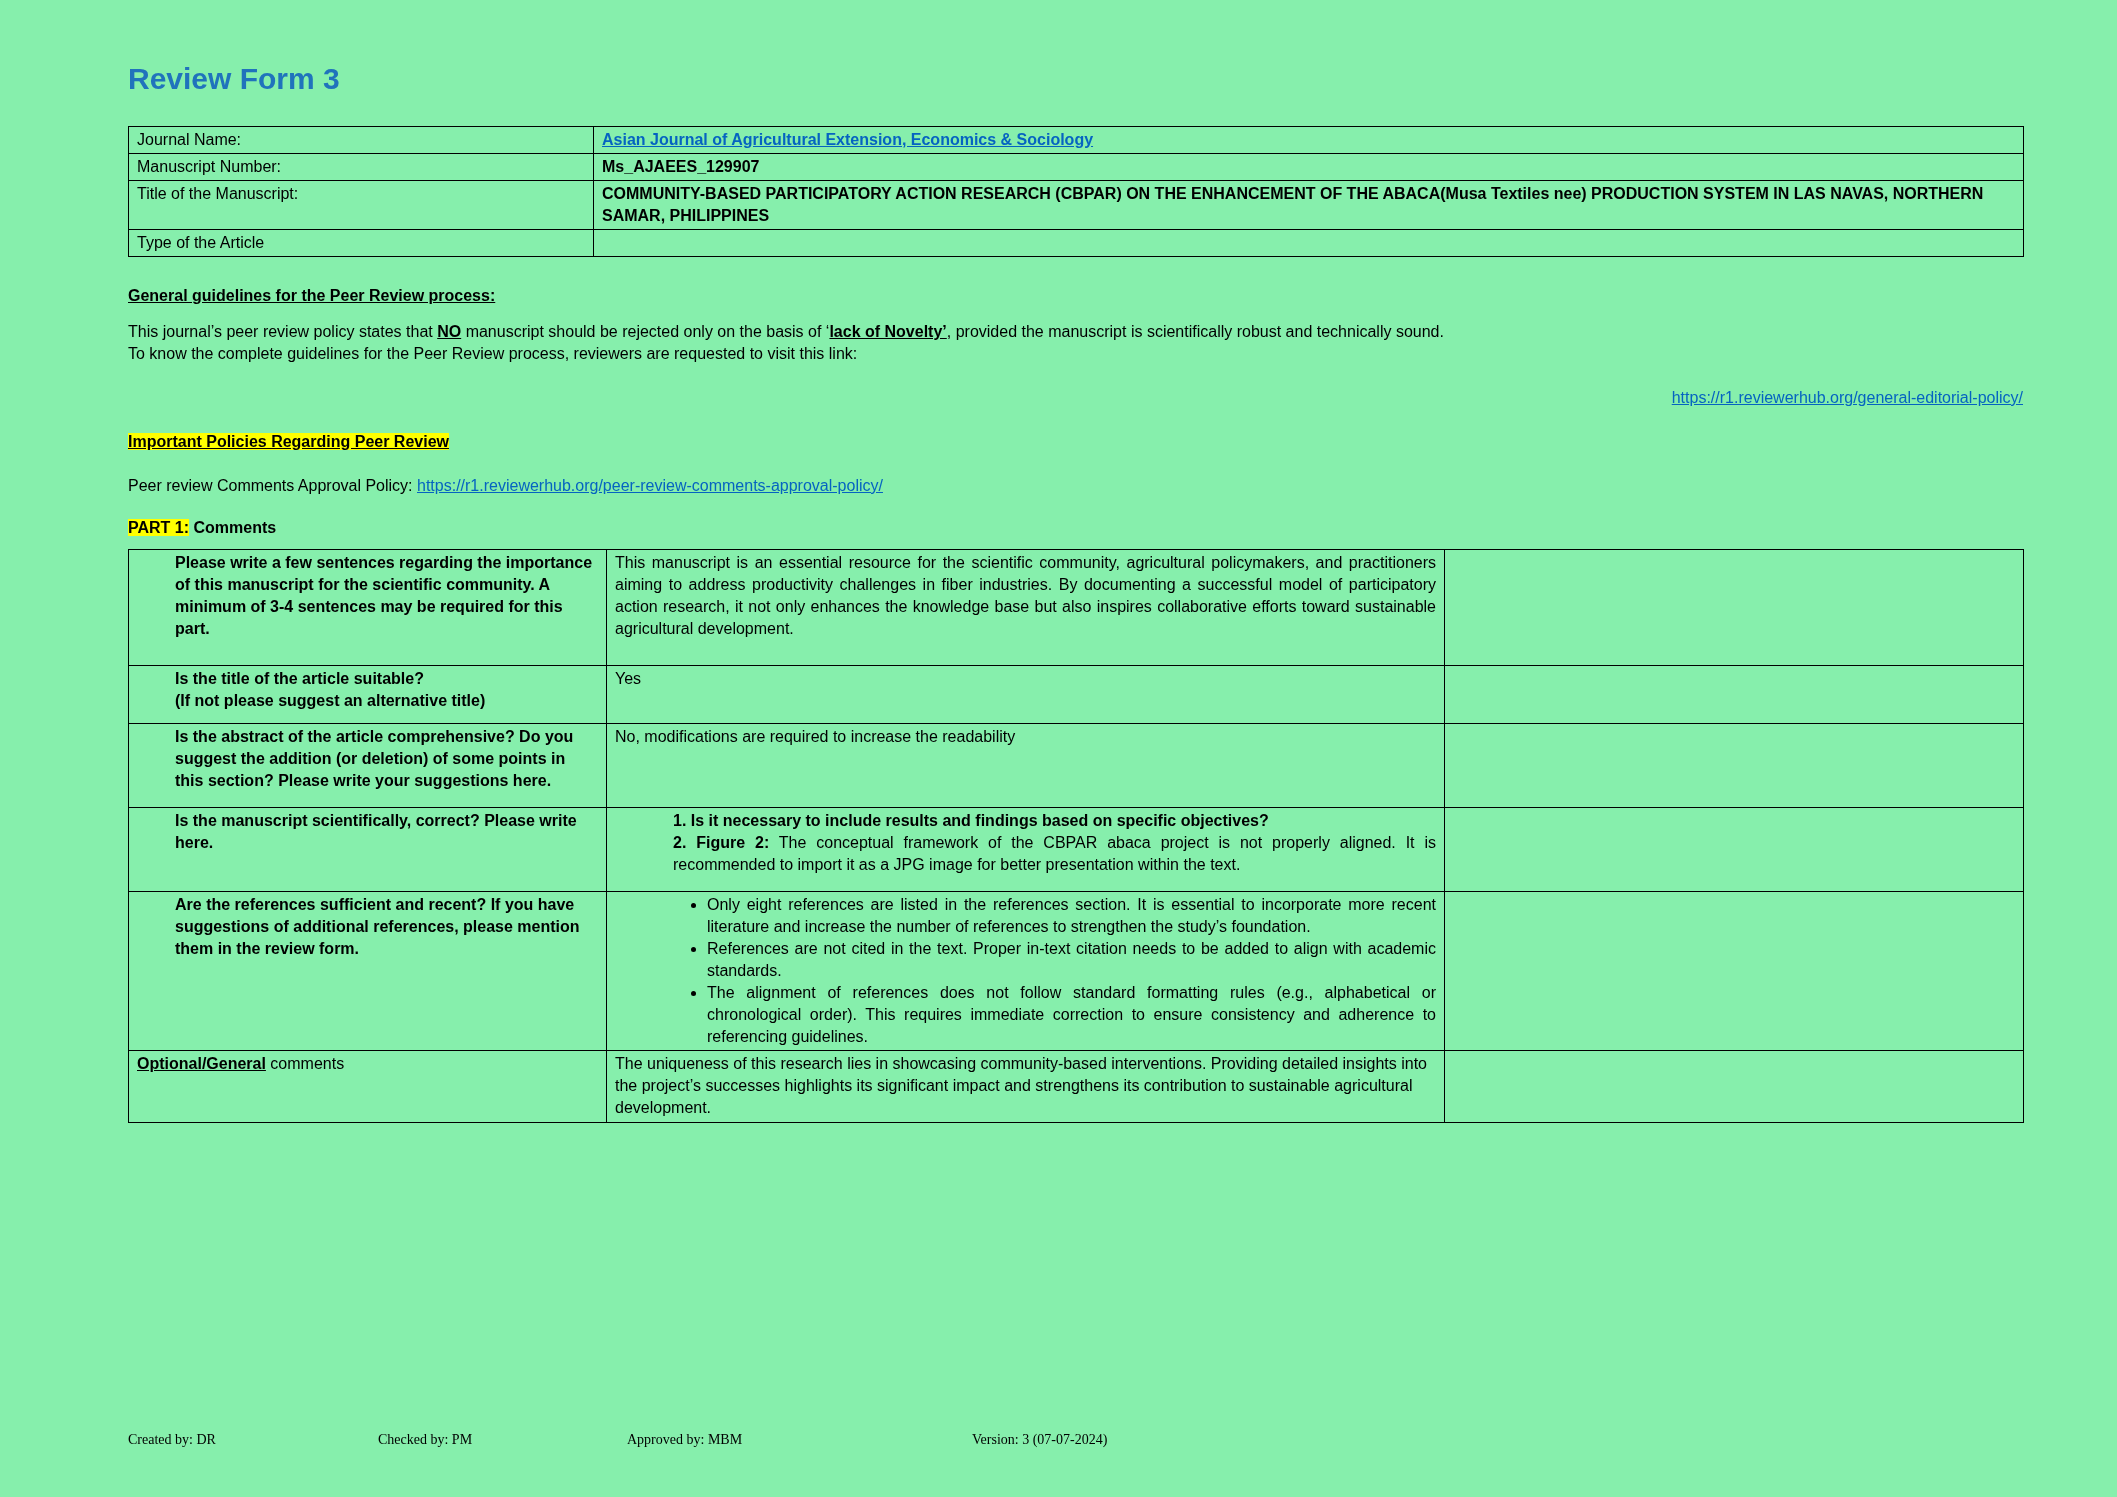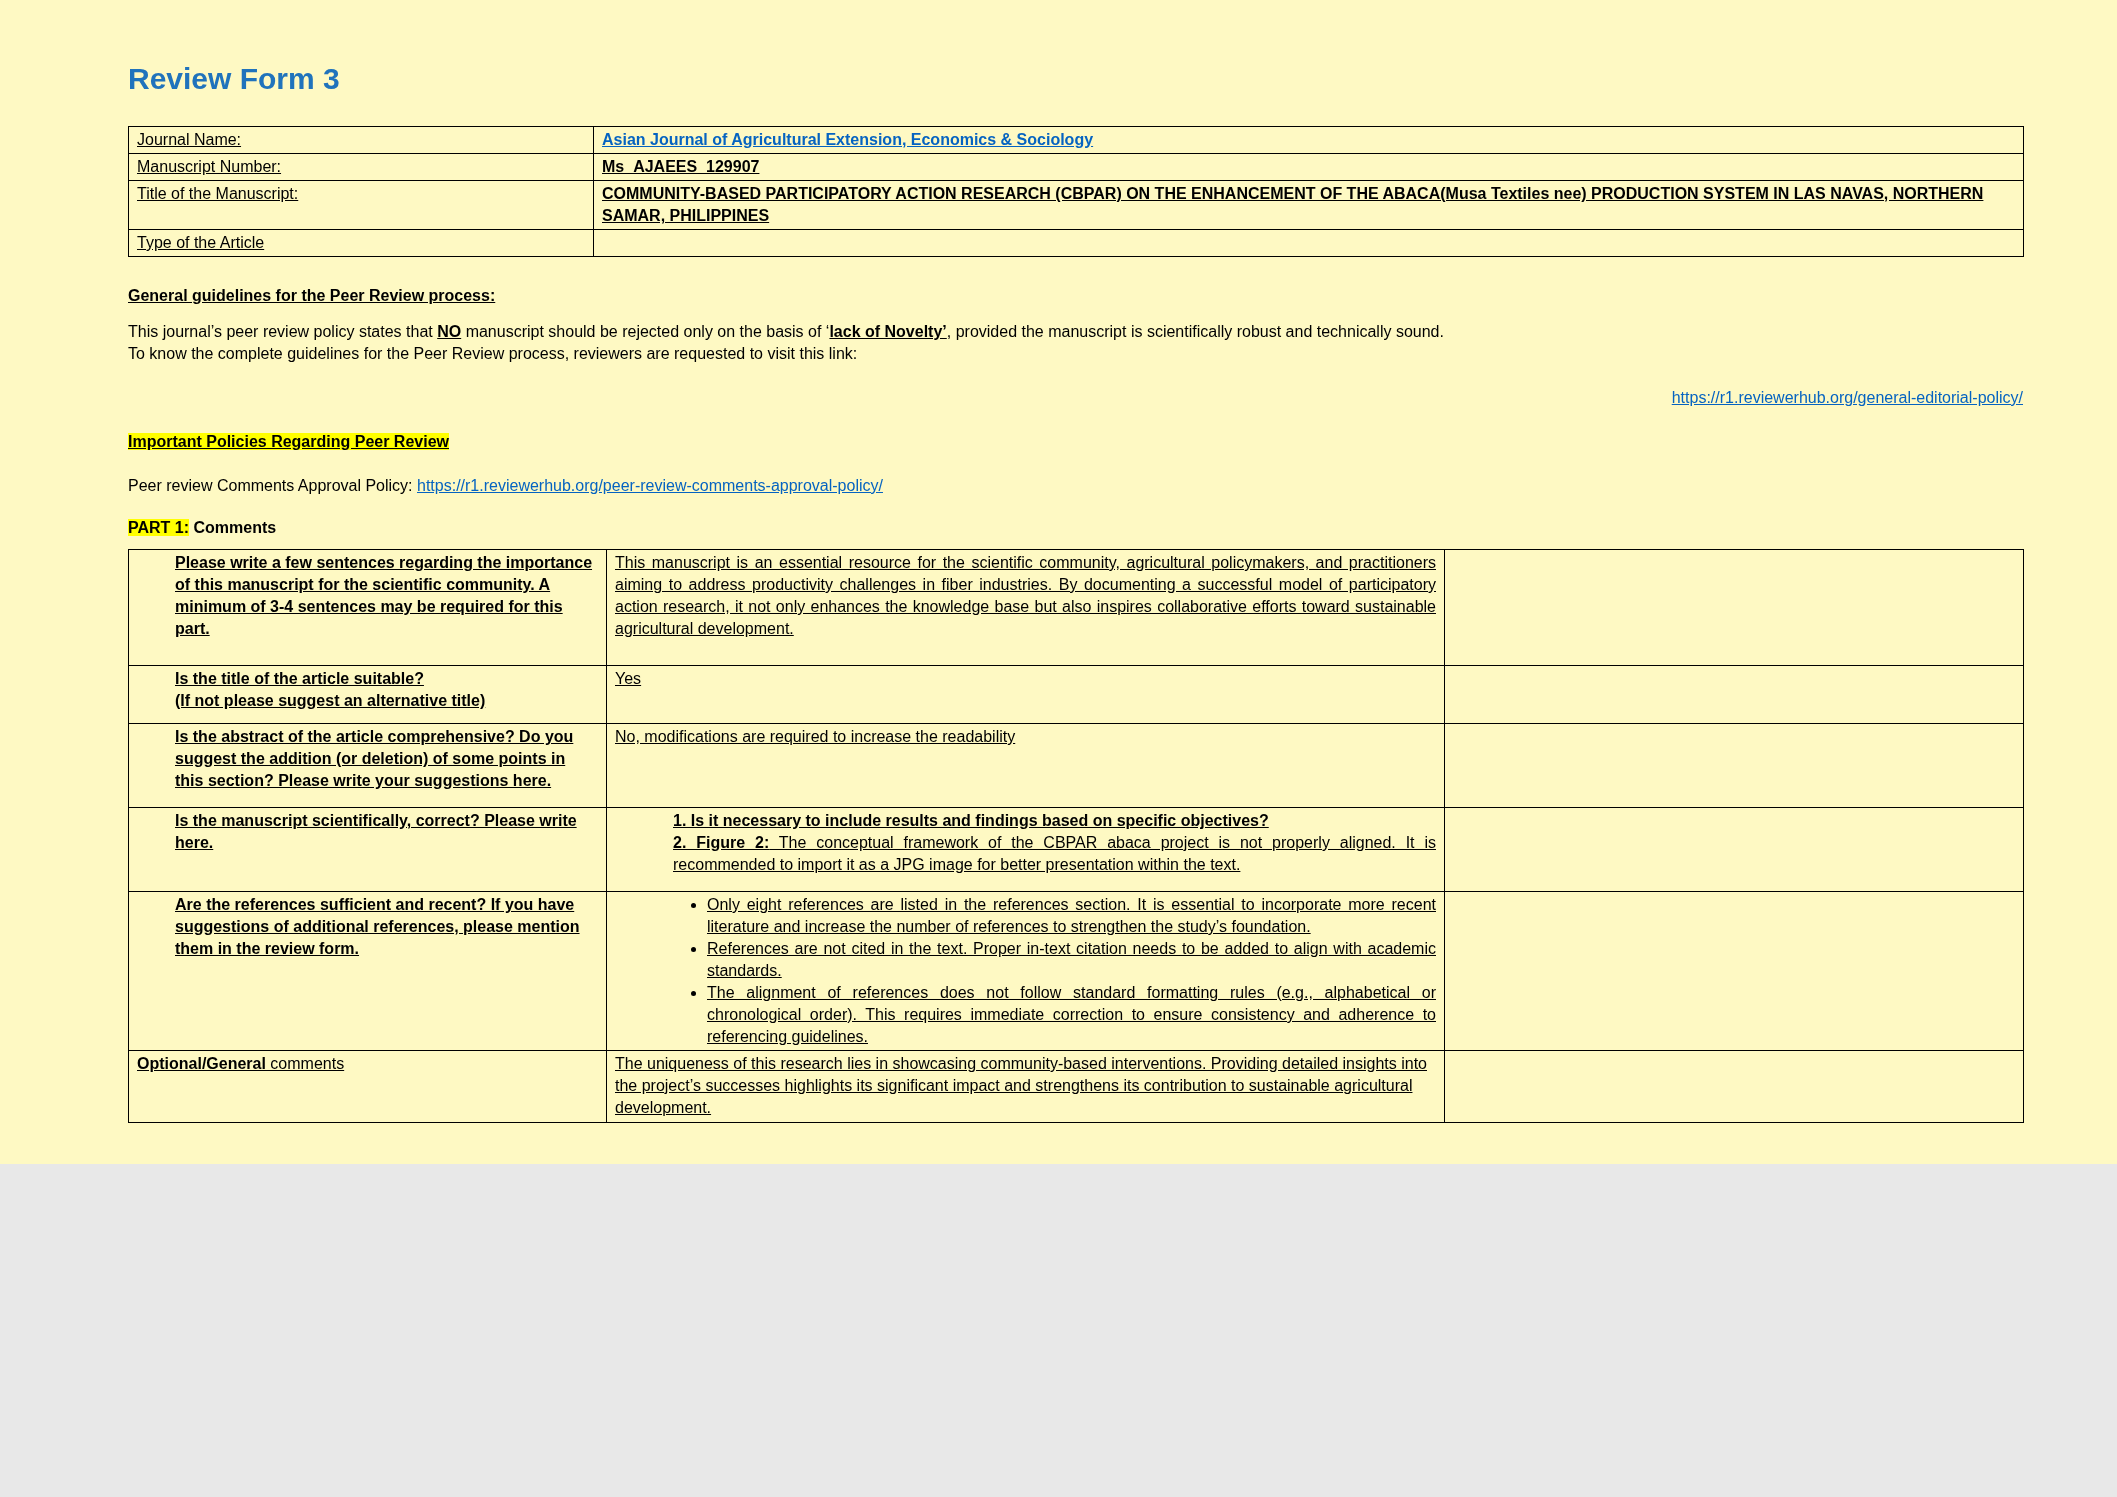--- a/index.html
+++ b/index.html
@@ -1,41 +1,41 @@
 <!DOCTYPE html>
 <html><head>
 <meta charset="utf-8">
 <style>
   * { box-sizing: border-box; }
   html, body { margin: 0; padding: 0; background: #e8e8e8; }
   .page {
     position: relative;
     width: 2117px;
-    height: 1164px;
-    background: #fef9c3;
+    height: 1497px;
+    background: #86efac;
     font-family: "Liberation Sans", sans-serif;
     color: #000;
     overflow: hidden;
     font-size: 16px;
     line-height: 22px;
   }
   .content {
     position: absolute;
     left: 128px;
     top: 0;
     width: 1895px;
   }
   .doc-title {
     margin: 62px 0 0 0;
     font-size: 30px;
     line-height: 34px;
     font-weight: bold;
     color: #2073BC;
   }
-  table { border-collapse: collapse; table-layout: fixed; width: 100%; text-decoration: underline; }
+  table { border-collapse: collapse; table-layout: fixed; width: 100%; }
   td { border: 1px solid #000; vertical-align: top; padding: 2px 8px; }
   .meta-table { margin-top: 30px; }
   .meta-table .val { font-weight: bold; }
   .b { font-weight: bold; }
   .i { font-style: italic; }
   .u { text-decoration: underline; }
   .hl { background: #FFFF00; }
   a.link, span.link { color: #0563C1; text-decoration: underline; cursor: pointer; }
   .section-heading { margin-top: 28px; font-weight: bold; text-decoration: underline; }
   .para { margin-top: 14px; }

